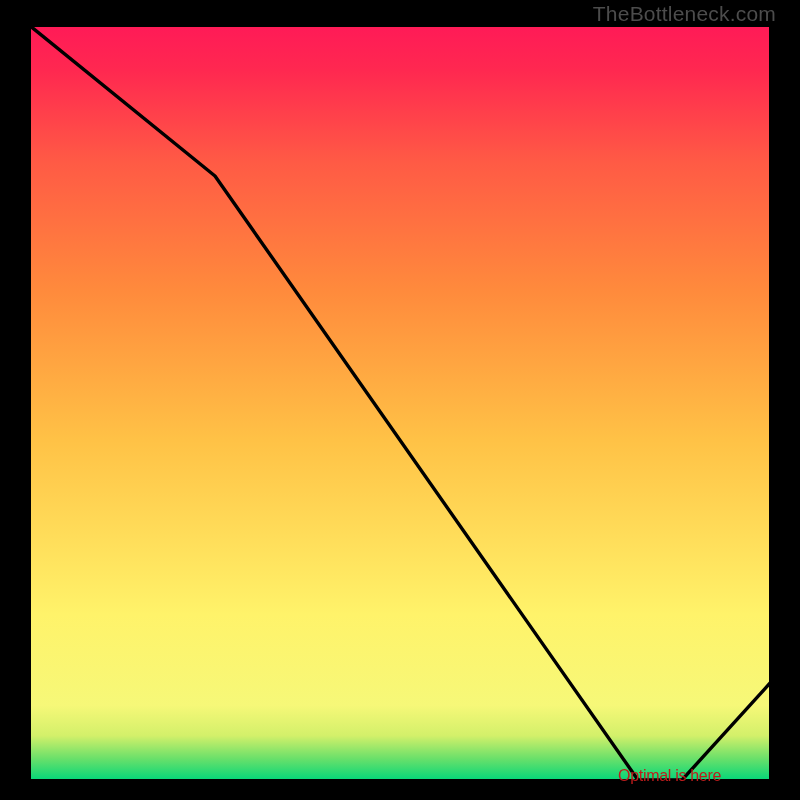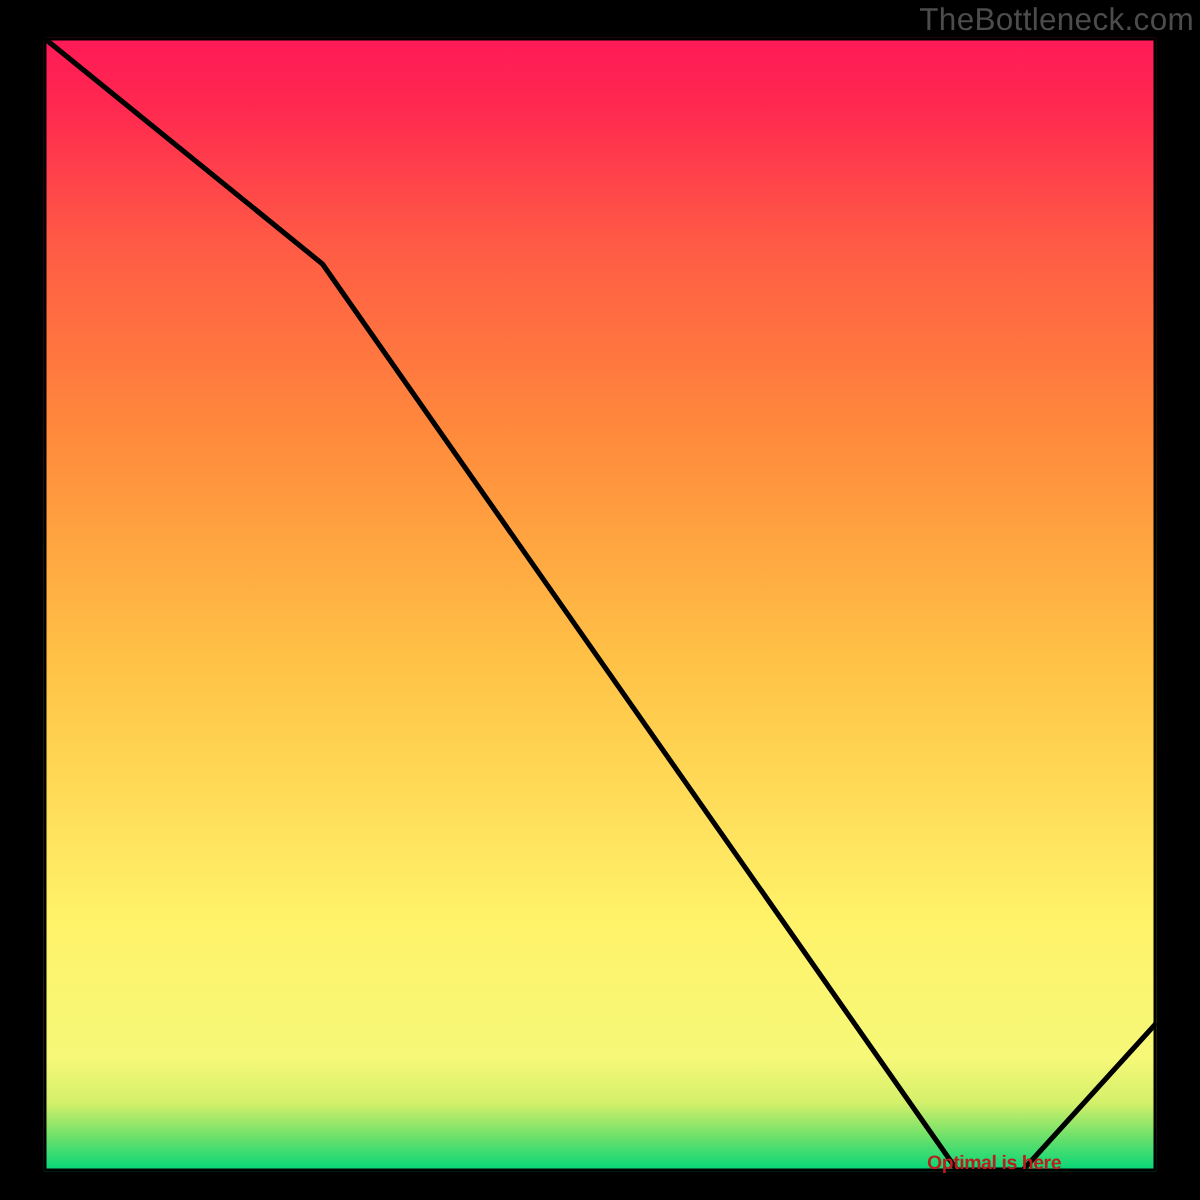--- a/index.html
+++ b/index.html
@@ -25,31 +25,31 @@
     top: 0;
     width: 742px;
     height: 756px;
   }
   .plot svg {
     display: block;
   }
   .watermark {
     position: absolute;
     top: 2px;
-    right: 4px;
+    right: 24px;
     color: #4c4c4c;
     font-size: 21px;
     letter-spacing: 0.2px;
     font-weight: 500;
   }
   .annotation {
     position: absolute;
     color: #bd1c1c;
-    font-size: 13px;
-    font-weight: 700;
+    font-size: 16px;
+    font-weight: 400;
     letter-spacing: -0.3px;
     white-space: nowrap;
   }
 </style>
 </head>
 <body>
 
 <div class="frame">
   <div class="plot">
     <svg viewBox="0 0 742 756" width="742" height="756">

